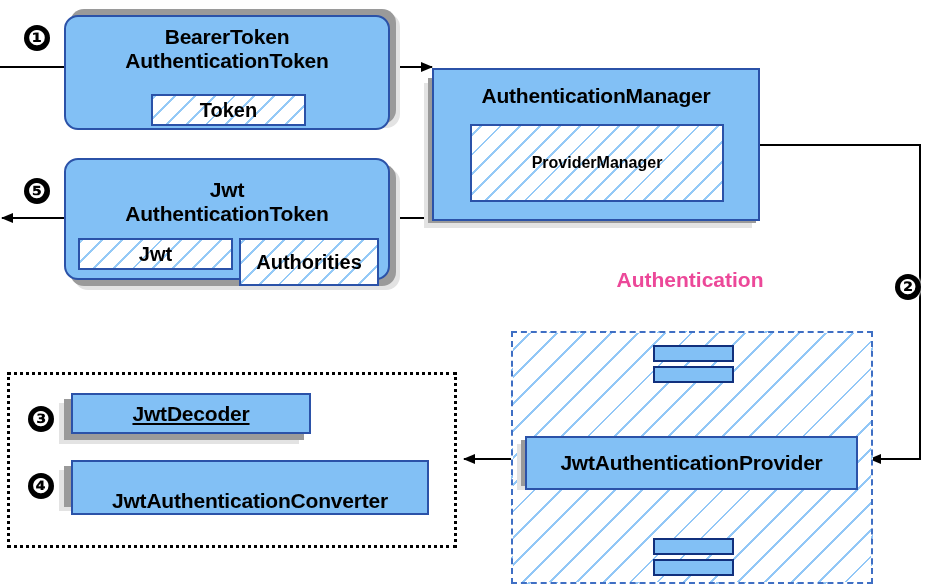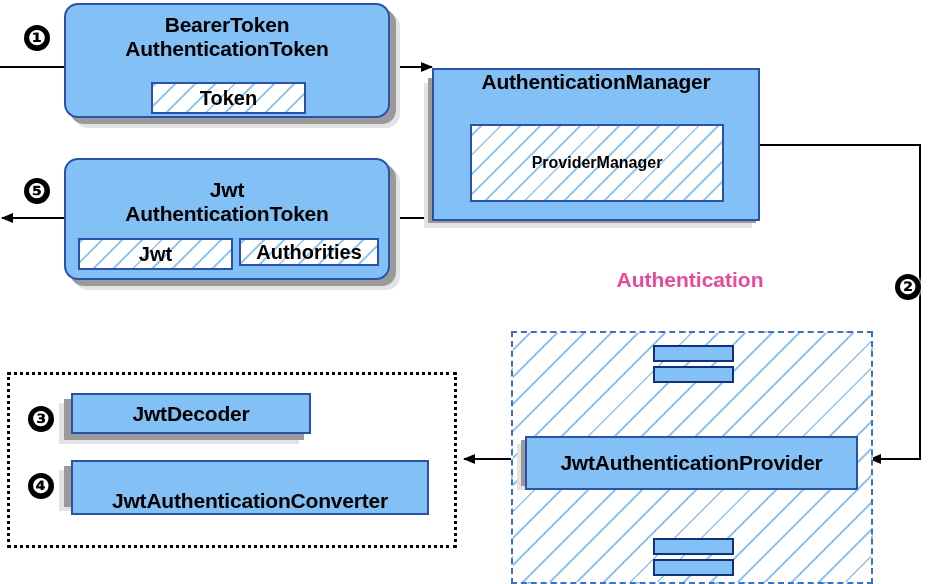--- a/index.html
+++ b/index.html
@@ -149,44 +149,44 @@
 
     <line x1="694" y1="393" x2="694" y2="434" stroke="#000" stroke-width="3" marker-start="url(#ahu)" marker-end="url(#ahu)"></line>
 
     <line x1="694" y1="492" x2="694" y2="532" stroke="#000" stroke-width="3" marker-start="url(#ahu)" marker-end="url(#ahu)"></line>
   </svg>
 
   <div class="abs step-bullet" style="left:24px; top:25px; width:26px; height:26px; font-size:21px;">❶</div>
 
   <div class="abs shadow-light" style="left:74px; top:13px; width:326px; height:115px; border-radius:14px;"></div>
   <div class="abs shadow-dark" style="left:70px; top:9px; width:326px; height:115px; border-radius:14px;"></div>
-  <div class="abs blue-box rounded" style="left:64px; top:3px; width:326px; height:115px; padding-top:8px;">
+  <div class="abs blue-box rounded" style="left:64px; top:15px; width:326px; height:115px; padding-top:8px;">
     <div class="box-title" style="font-size:21px;">
       <span>BearerToken</span><br>
       <span>AuthenticationToken</span>
     </div>
     <div class="hatch-box" style="position:absolute; left:85px; top:77px; width:155px; height:32px; font-size:20px;">Token</div>
   </div>
 
   <div class="abs step-bullet" style="left:24px; top:178px; width:26px; height:26px; font-size:21px;">❺</div>
 
   <div class="abs shadow-light" style="left:74px; top:168px; width:326px; height:122px; border-radius:14px;"></div>
   <div class="abs shadow-dark" style="left:70px; top:164px; width:326px; height:122px; border-radius:14px;"></div>
   <div class="abs blue-box rounded" style="left:64px; top:158px; width:326px; height:122px; padding-top:18px;">
     <div class="box-title" style="font-size:21px;">
       <span>Jwt</span><br>
       <span>AuthenticationToken</span>
     </div>
     <div class="hatch-box" style="position:absolute; left:12px; top:78px; width:155px; height:32px; font-size:20px;">Jwt</div>
-    <div class="hatch-box" style="position:absolute; left:173px; top:78px; width:140px; height:28px; font-size:20px;">Authorities</div>
+    <div class="hatch-box" style="position:absolute; left:173px; top:78px; width:140px; height:48px; font-size:20px;">Authorities</div>
   </div>
 
   <div class="abs shadow-light" style="left:424px; top:83px; width:328px; height:145px;"></div>
   <div class="abs shadow-dark" style="left:428px; top:78px; width:328px; height:145px;"></div>
-  <div class="abs blue-box" style="left:432px; top:68px; width:328px; height:153px; ">
+  <div class="abs blue-box" style="left:432px; top:68px; width:328px; height:153px; padding-top:14px;">
     <div class="box-title" style="font-size:21px;">AuthenticationManager</div>
     <div class="hatch-box" style="position:absolute; left:36px; top:54px; width:254px; height:78px; font-size:16px;">ProviderManager</div>
   </div>
 
   <div class="abs step-bullet" style="left:895px; top:274px; width:26px; height:26px; font-size:21px;">❷</div>
 
   <div class="abs region-label" style="left:565px; top:268px; width:250px; font-size:21px;">
     <span>Authentication</span><br>
   </div>
 
@@ -203,21 +203,21 @@
   <div class="abs blue-box" style="left:525px; top:436px; width:333px; height:54px; justify-content:center;">
     <div class="box-title" style="font-size:21px;">JwtAuthenticationProvider</div>
   </div>
 
   <div class="abs dotted-region" style="left:7px; top:372px; width:450px; height:176px;"></div>
 
   <div class="abs step-bullet" style="left:28px; top:406px; width:26px; height:26px; font-size:21px;">❸</div>
 
   <div class="abs shadow-light" style="left:59px; top:403px; width:240px; height:41px;"></div>
   <div class="abs shadow-dark" style="left:64px; top:399px; width:240px; height:41px;"></div>
-  <div class="abs blue-box" style="left:71px; top:393px; width:240px; height:41px; justify-content:center;">
+  <div class="abs blue-box" style="left:71px; top:393px; width:240px; height:41px; justify-content:center;text-decoration:underline;">
     <div class="box-title" style="font-size:21px;">JwtDecoder</div>
   </div>
 
   <div class="abs step-bullet" style="left:28px; top:473px; width:26px; height:26px; font-size:21px;">❹</div>
 
   <div class="abs shadow-light" style="left:59px; top:470px; width:358px; height:41px;"></div>
   <div class="abs shadow-dark" style="left:64px; top:466px; width:358px; height:41px;"></div>
   <div class="abs blue-box" style="left:71px; top:460px; width:358px; height:55px; justify-content:flex-end;">
     <div class="box-title" style="font-size:21px;">JwtAuthenticationConverter</div>
   </div>

